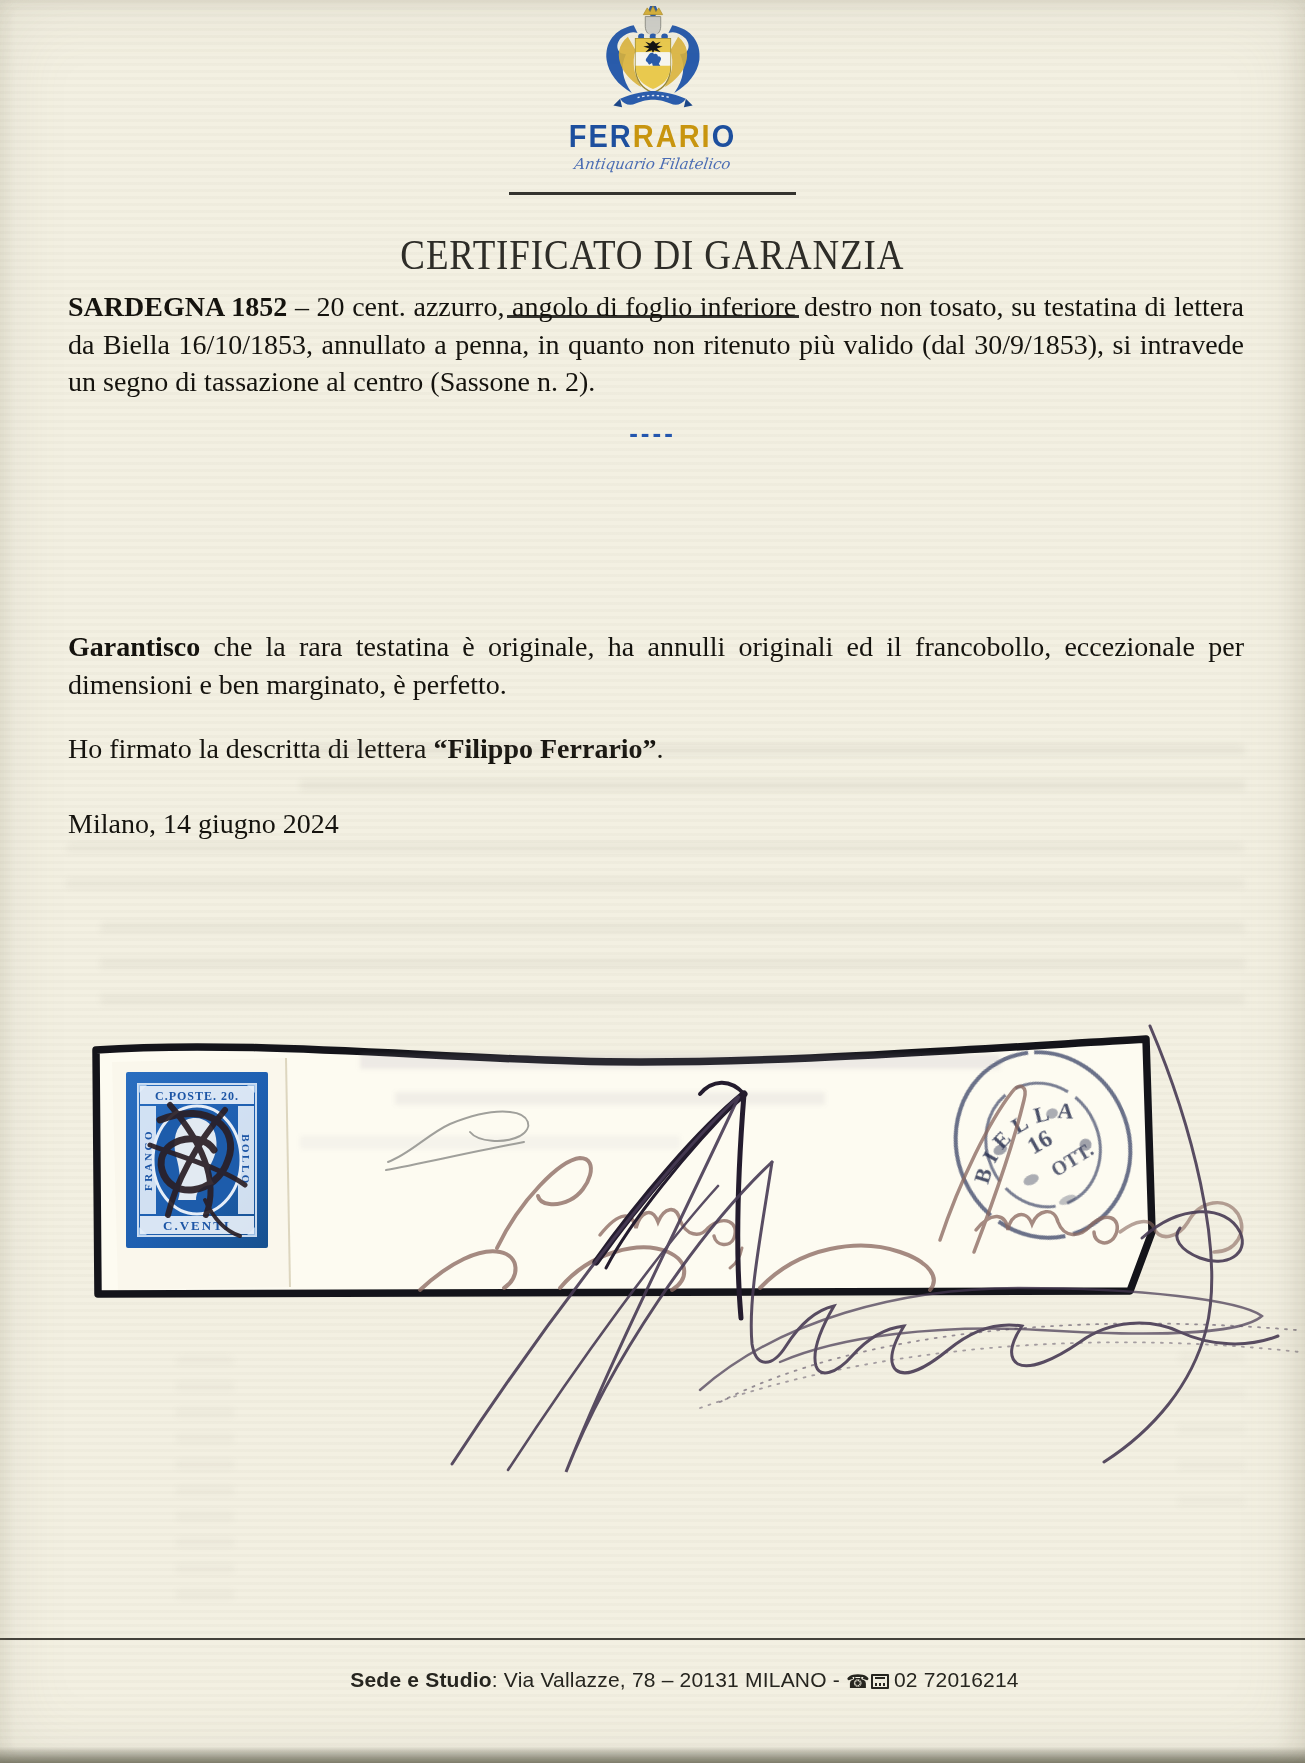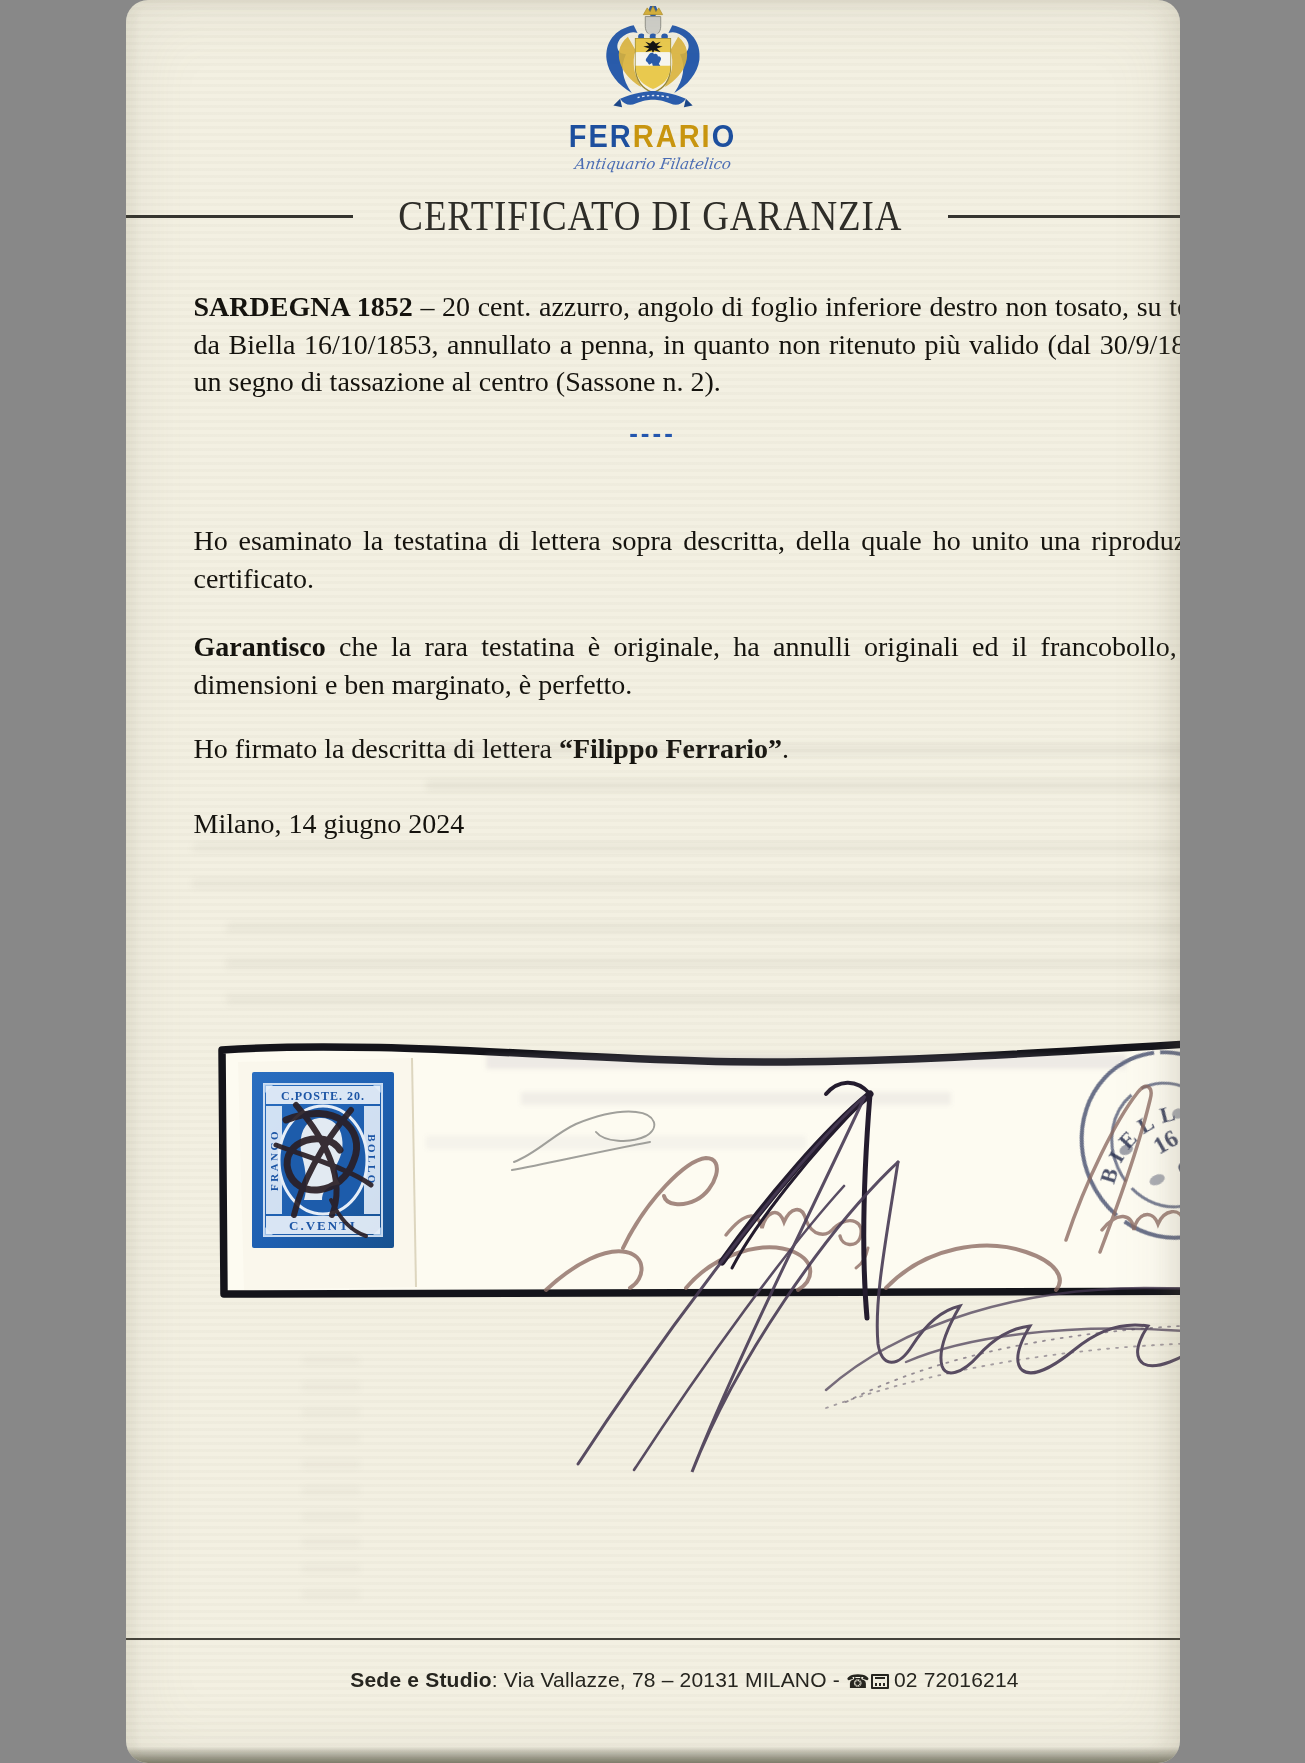--- a/index.html
+++ b/index.html
@@ -1,26 +1,25 @@
 <!DOCTYPE html>
 <html><head>
 <meta charset="utf-8">
 <style>
   html,body{margin:0;padding:0;background:#888;}
   .page{
     position:relative;
-    width:1054px;height:1763px;
+    width:1305px;height:1763px;
     margin:0 auto;
     background:
       repeating-linear-gradient(180deg, rgba(120,115,95,.035) 0 3px, rgba(0,0,0,0) 3px 7px),
       #f3f0e2;
     overflow:hidden;
     font-family:"Liberation Serif", serif;
     color:#17150f;
-    border-radius:22px;
   }
   .page::after{
     content:"";position:absolute;inset:0;pointer-events:none;
     box-shadow:inset 0 0 70px rgba(120,112,90,.14), inset -10px 0 22px rgba(120,112,90,.12), inset 6px 0 14px rgba(120,112,90,.08);
   }
 
   
   .logo-block{position:absolute;top:4px;left:0;width:100%;text-align:center;}
   .crest{display:block;margin:0 auto;}
   .wordmark{
@@ -34,21 +33,21 @@
   .tagline{
     margin-top:1px;
     font-family:"DejaVu Serif", serif;
     font-style:italic;font-size:15px;color:#4a6cb3;
     transform:skewX(-8deg);
   }
 
   
   .title-row{
     position:absolute;top:192px;left:0;width:100%;
-    display:flex;align-items:center;justify-content:center;gap:11px;
+    display:flex;align-items:center;justify-content:space-between;gap:36px;flex-direction:column;
   }
   .title-rule{height:3px;background:#34332e;}
   .title-rule.left{width:287px;}
   .title-rule.right{width:292px;}
   .page-title{
     margin:0;font-weight:500;font-size:42px;letter-spacing:1px;color:#2e2d28;
     transform:scaleX(.88);white-space:nowrap;
   }
 
   
@@ -163,21 +162,20 @@
   <div class="title-row">
     <span class="title-rule left"></span>
     <h1 class="page-title">CERTIFICATO DI GARANZIA</h1>
     <span class="title-rule right"></span>
   </div>
 
   <p class="para p1"><b>SARDEGNA 1852</b><span> – 20 cent. azzurro, angolo di foglio inferiore destro non tosato, su testatina di lettera da Biella 16/10/1853, annullato a penna, in quanto non ritenuto più valido (dal 30/9/1853), si intravede un segno di tassazione al centro (Sassone n. 2).</span></p>
 
   <div class="sep">----</div>
 
-  <p class="para p2">Ho esaminato la testatina di lettera sopra descritta, della quale ho unito una riproduzione al presente certificato.</p>
 
   <p class="para p3"><b>Garantisco</b><span> che la rara testatina è originale, ha annulli originali ed il francobollo, eccezionale per dimensioni e ben marginato, è perfetto.</span></p>
 
   <p class="para p4"><span>Ho firmato la descritta di lettera </span><b>“Filippo Ferrario”</b><span>.</span></p>
 
   <div class="dateline">Milano, 14 giugno 2024</div>
 
   <div class="ghost g1"></div>
   <div class="ghost g2"></div>
   <div class="ghost g3"></div>

